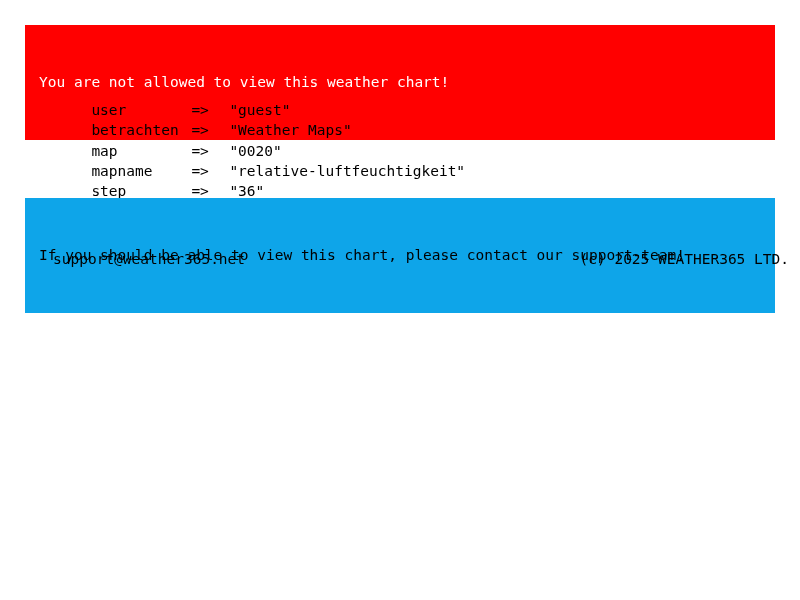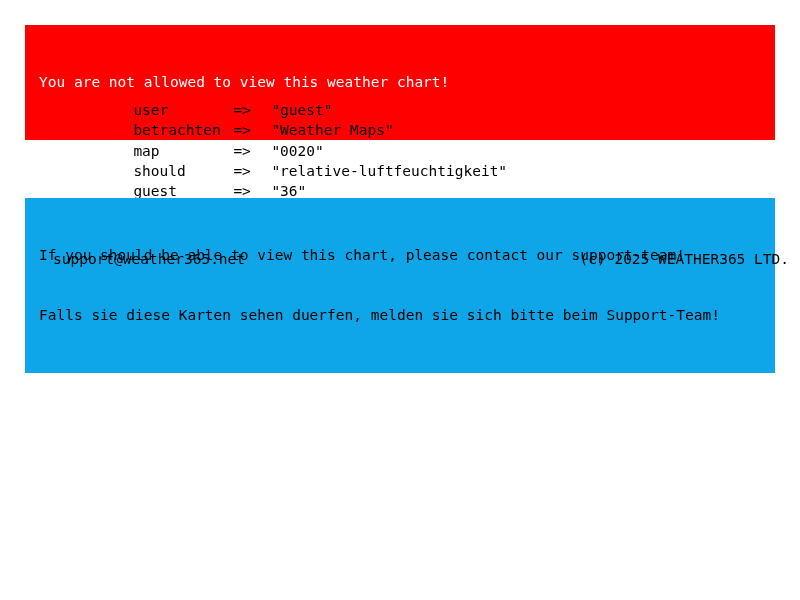--- a/index.html
+++ b/index.html
@@ -51,21 +51,20 @@
     line-height: 20.2px;
   }
   .param-row {
     display: block;
     white-space: pre;
     height: 20.2px;
   }
   .param-key {
     display: inline-block;
     width: 100px;
-    margin-left: 42px;
   }
   .param-arrow {
     display: inline-block;
     width: 38px;
   }
   .param-val {
     display: inline-block;
   }
   .footer {
     position: absolute;
@@ -94,30 +93,29 @@
     <div class="param-row">
       <span class="param-key">user</span><span class="param-arrow">=&gt;</span><span class="param-val">"guest"</span>
     </div>
     <div class="param-row">
       <span class="param-key">betrachten</span><span class="param-arrow">=&gt;</span><span class="param-val">"Weather Maps"</span>
     </div>
     <div class="param-row">
       <span class="param-key">map</span><span class="param-arrow">=&gt;</span><span class="param-val">"0020"</span>
     </div>
     <div class="param-row">
-      <span class="param-key">should</span><span class="param-arrow">=&gt;</span><span class="param-val">"relative-luftfeuchtigkeit"</span>
+      <span class="param-key">mapname</span><span class="param-arrow">=&gt;</span><span class="param-val">"relative-luftfeuchtigkeit"</span>
     </div>
     <div class="param-row">
-      <span class="param-key">guest</span><span class="param-arrow">=&gt;</span><span class="param-val">"36"</span>
+      <span class="param-key">step</span><span class="param-arrow">=&gt;</span><span class="param-val">"36"</span>
     </div>
   </div>
 
   <div class="banner banner-info">
     <span class="banner-line">If you should be able to view this chart, please contact our support-team!</span>
-    <span class="banner-line">Falls sie diese Karten sehen duerfen, melden sie sich bitte beim Support-Team!</span>
   </div>
 
   <div class="footer">
     <span class="footer-left">support@weather365.net</span>
     <span class="footer-right">(c) 2025 WEATHER365 LTD.</span>
   </div>
 
 </div>
 
 </body></html>

